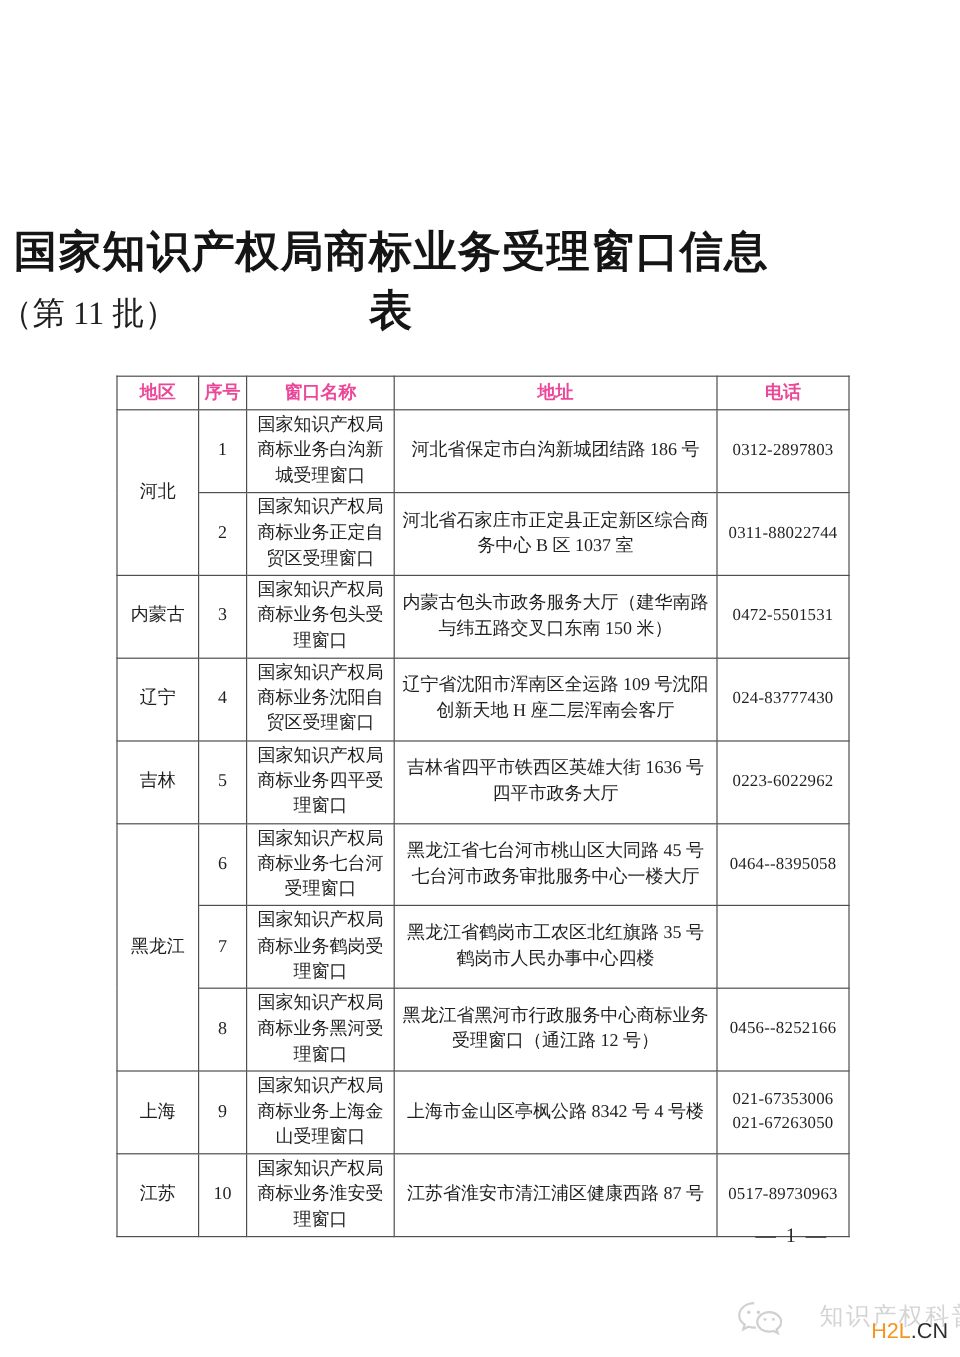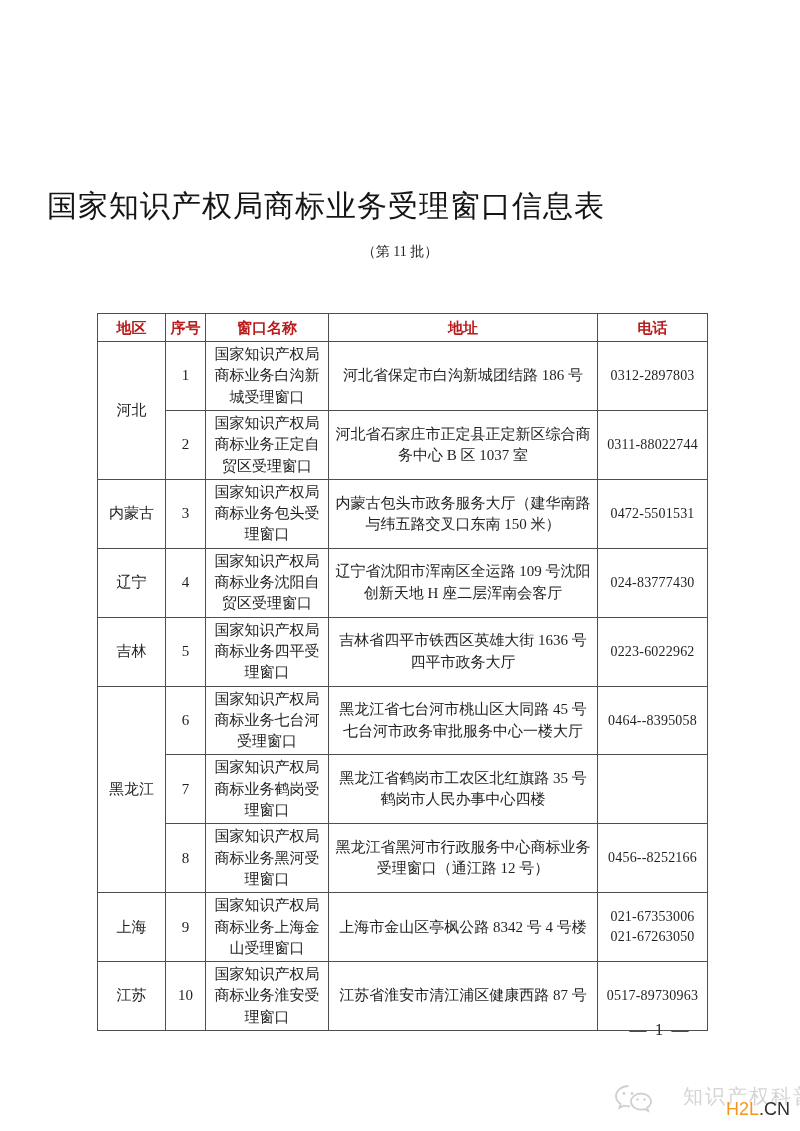--- a/index.html
+++ b/index.html
@@ -16,33 +16,33 @@
     font-family: "Liberation Serif", "DejaVu Serif", serif;
     color: #1f1f1f;
   }
   .doc-title {
     position: absolute;
     top: 186px;
     left: 0;
     width: 652px;
     margin: 0;
     text-align: center;
-    font-size: 30px;
-    font-weight: normal;
+    font-size: 36px;
+    font-weight: bold;
     letter-spacing: 1px;
     color: #151515;
     font-family: "Liberation Serif", "DejaVu Serif", serif;
   }
   .doc-subtitle {
     position: absolute;
     top: 243px;
     left: 0;
     width: 800px;
-    text-align: center;
-    font-size: 14px;
+    text-align: left;
+    font-size: 27px;
     color: #1f1f1f;
   }
   table.info-table {
     position: absolute;
     left: 97px;
     top: 313px;
     width: 610px;
     border-collapse: collapse;
     table-layout: fixed;
     font-size: 15px;
@@ -54,21 +54,21 @@
     vertical-align: middle;
     padding: 2px 3px;
     line-height: 1.42;
     overflow: hidden;
   }
   table.info-table thead tr { height: 28px; }
   table.info-table th {
     font-family: "Liberation Sans", "DejaVu Sans", sans-serif;
     font-weight: bold;
     font-size: 15px;
-    color: #b91c1c;
+    color: #ec4899;
   }
   td.addr {
     text-align: left;
     padding-left: 6px;
     padding-right: 4px;
   }
   td.phone {
     white-space: pre-line;
     font-size: 14px;
     letter-spacing: 0.2px;

